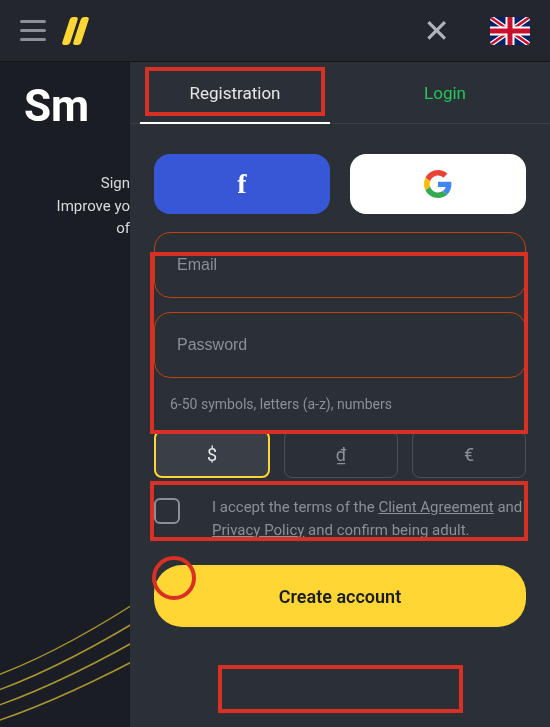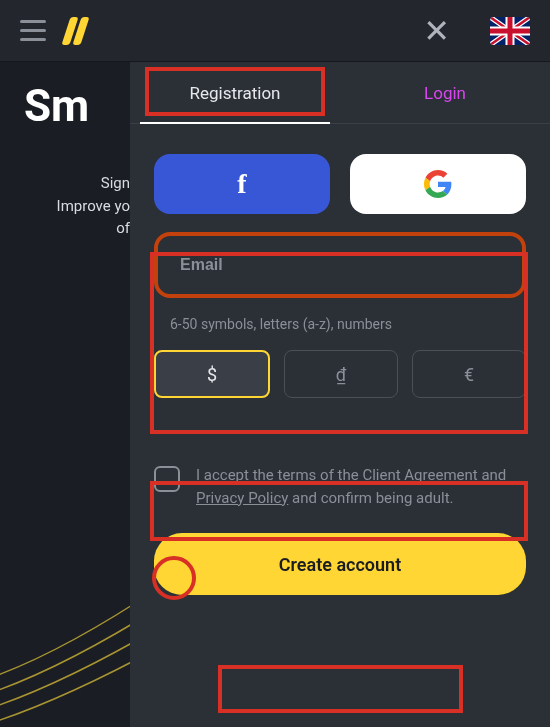--- a/index.html
+++ b/index.html
@@ -113,21 +113,21 @@
       height: 62px;
       border-bottom: 1px solid #3a3e46;
       justify-content: flex-end;
     }
     .tab {
       flex: 1;
       display: flex;
       align-items: center;
       justify-content: center;
       font-size: 17px;
-      color: #d946ef;
+      color: #22c55e;
       cursor: pointer;
       position: relative;
     }
     .tab.active {
       color: #e6e8eb;
     }
     .tab.active::after {
       content: '';
       position: absolute;
       bottom: -1px;
@@ -171,27 +171,26 @@
       color: #fff;
       font-family: Georgia, serif;
     }
     .google-btn {
       background: #fff;
     }
     .input-field {
       width: 100%;
       height: 66px;
       border-radius: 16px;
-      border: 4px solid #c2410c;
+      border: 1px solid #c2410c;
       background: transparent;
       padding: 0 22px;
       font-size: 16px;
       color: #e6e8eb;
       outline: none;
-      font-weight: bold;
     }
     .input-field::placeholder {
       color: #8a8f98;
     }
     .input-group {
       display: flex;
       flex-direction: column;
       gap: 14px;
     }
     .hint {
@@ -216,23 +215,22 @@
       justify-content: center;
       cursor: pointer;
     }
     .curr-btn.selected {
       border: 2px solid #ffd633;
       background: #3a3e46;
       color: #e6e8eb;
     }
     .terms-row {
       display: flex;
-      gap: 16px;
+      gap: 32px;
       align-items: flex-start;
-      margin-top: 48px;
     }
     .checkbox {
       width: 26px;
       height: 26px;
       border: 2px solid #8a8f98;
       border-radius: 6px;
       flex-shrink: 0;
       cursor: pointer;
       margin-top: 2px;
     }
@@ -320,20 +318,21 @@
           <path fill="#EA4335" d="M24 9.5c3.54 0 6.71 1.22 9.21 3.6l6.85-6.85C35.9 2.38 30.47 0 24 0 14.62 0 6.51 5.38 2.56 13.22l7.98 6.19C12.43 13.72 17.74 9.5 24 9.5z"></path>
           <path fill="#4285F4" d="M46.98 24.55c0-1.57-.15-3.09-.38-4.55H24v9.02h12.94c-.58 2.96-2.26 5.48-4.78 7.18l7.73 6c4.51-4.18 7.09-10.36 7.09-17.65z"></path>
           <path fill="#FBBC05" d="M10.53 28.59c-.48-1.45-.76-2.99-.76-4.59s.27-3.14.76-4.59l-7.98-6.19C.92 16.46 0 20.12 0 24c0 3.88.92 7.54 2.56 10.78l7.97-6.19z"></path>
           <path fill="#34A853" d="M24 48c6.48 0 11.93-2.13 15.89-5.81l-7.73-6c-2.15 1.45-4.92 2.3-8.16 2.3-6.26 0-11.57-4.22-13.47-9.91l-7.98 6.19C6.51 42.62 14.62 48 24 48z"></path>
         </svg>
       </div>
     </div>
 
     <div class="input-group">
       <input class="input-field" type="email" placeholder="Email" style="">
+      <input class="input-field" type="password" placeholder="Password" style="">
     </div>
 
     <div class="hint">6-50 symbols, letters (a-z), numbers</div>
 
     <div class="curr-row">
       <div class="curr-btn selected">$</div>
       <div class="curr-btn">₫</div>
       <div class="curr-btn">€</div>
     </div>
 

